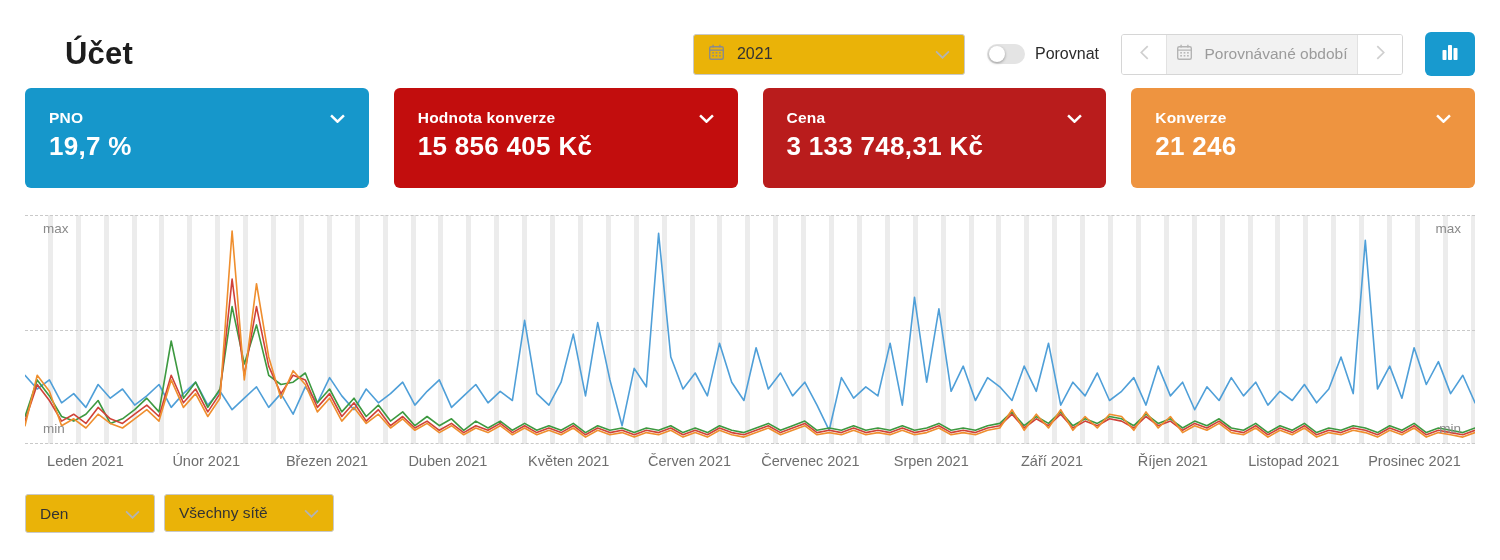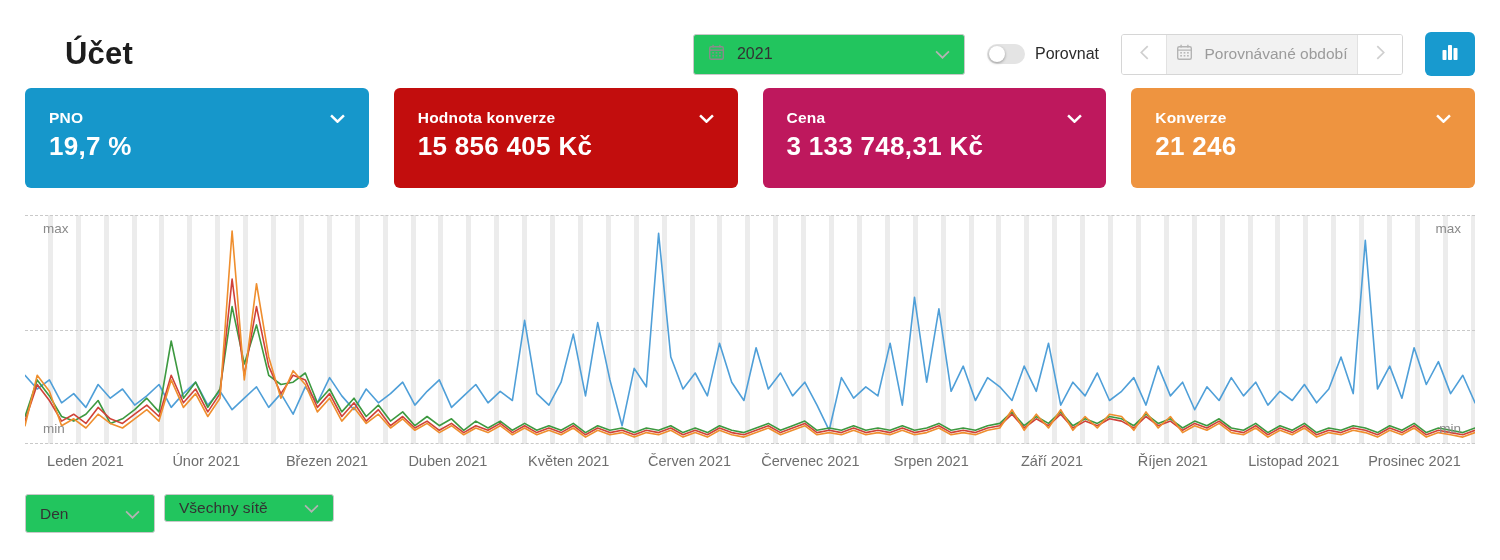--- a/index.html
+++ b/index.html
@@ -2,21 +2,21 @@
 <html><head>
 <meta charset="utf-8">
 <style>
   * { margin:0; padding:0; box-sizing:border-box; }
   html,body { width:1500px; height:560px; background:#fff; font-family:"Liberation Sans", sans-serif; color:#1d1d1d; overflow:hidden; }
 
   
   .header { display:flex; align-items:center; padding:24px 25px 0 25px; height:84px; }
   .page-title { font-size:31px; font-weight:bold; letter-spacing:.2px; margin-right:auto;margin-left:40px; }
 
-  .select-box { display:flex; align-items:center; height:41px; border:1px solid #c9c9c9; border-radius:3px; background:#22c55e; padding:0 14px; font-size:16px; color:#333; cursor:pointer; }
+  .select-box { display:flex; align-items:center; height:41px; border:1px solid #c9c9c9; border-radius:3px; background:#eab308; padding:0 14px; font-size:16px; color:#333; cursor:pointer; }
   .year-select { width:272px; }
   .select-box .cal { color:#8b8b8b; margin-right:12px; flex:none; }
   .select-box .chev { color:#b3b3b3; margin-left:auto; flex:none; }
 
   .toggle-wrap { display:flex; align-items:center; margin-left:22px; }
   .toggle { position:relative; width:38px; height:20px; border-radius:10px; background:#e4e4e4; cursor:pointer; flex:none; }
   .toggle .knob { position:absolute; top:2px; left:2px; width:16px; height:16px; border-radius:50%; background:#fff; box-shadow:0 1px 3px rgba(0,0,0,.35); }
   .toggle-label { font-size:16px; color:#2b2b2b; margin-left:10px; }
 
   .compare-group { display:flex; align-items:stretch; height:41px; border:1px solid #d6d6d6; border-radius:3px; overflow:hidden; margin-left:22px; }
@@ -43,21 +43,21 @@
   .lab-max-l { top:6px; left:18px; } .lab-max-r { top:6px; right:14px; }
   .lab-min-l { bottom:8px; left:18px; } .lab-min-r { bottom:8px; right:14px; }
   .chart-svg { position:absolute; inset:0; width:100%; height:100%; }
 
   .x-labels { display:flex; margin:9px 25px 0 25px; }
   .month-label { flex:1; text-align:center; font-size:14.5px; color:#6e6e6e; }
 
   
   .footer { display:flex; gap:9px; margin:25px 25px 0 25px; }
   .granularity-select { width:130px; height:39px; }
-  .network-select { width:170px; height:28px; }
+  .network-select { width:170px; height:38px; }
   .footer .select-box { font-size:15.5px; }
 </style>
 </head>
 <body>
 
 <div class="header">
   <div class="page-title">Účet</div>
 
   <div class="select-box year-select">
     <span class="cal">
@@ -148,21 +148,21 @@
   </div>
   <div class="metric-card" style="background: rgb(194, 13, 13);">
     <div class="card-top">
       <span class="card-label">Hodnota konverze</span>
       <span class="card-chev"><svg width="15" height="9" viewBox="0 0 14 8">
             <polyline points="1,1 7,7 13,1" fill="none" stroke="currentColor" stroke-width="2.3"></polyline>
           </svg></span>
     </div>
     <div class="card-value">15 856 405 Kč</div>
   </div>
-  <div class="metric-card" style="background: #be185d;">
+  <div class="metric-card" style="background: #b91c1c;">
     <div class="card-top">
       <span class="card-label">Cena</span>
       <span class="card-chev"><svg width="15" height="9" viewBox="0 0 14 8">
             <polyline points="1,1 7,7 13,1" fill="none" stroke="currentColor" stroke-width="2.3"></polyline>
           </svg></span>
     </div>
     <div class="card-value">3 133 748,31 Kč</div>
   </div>
   <div class="metric-card" style="background: rgb(238, 148, 64);">
     <div class="card-top">

